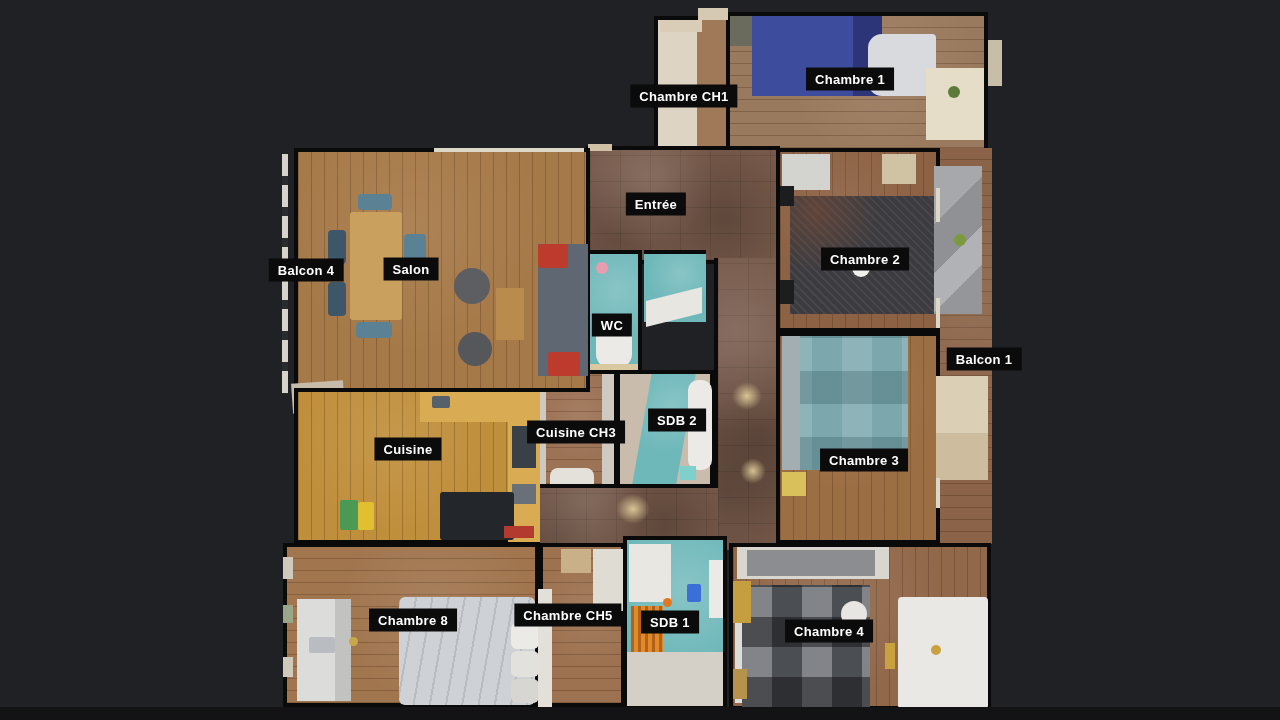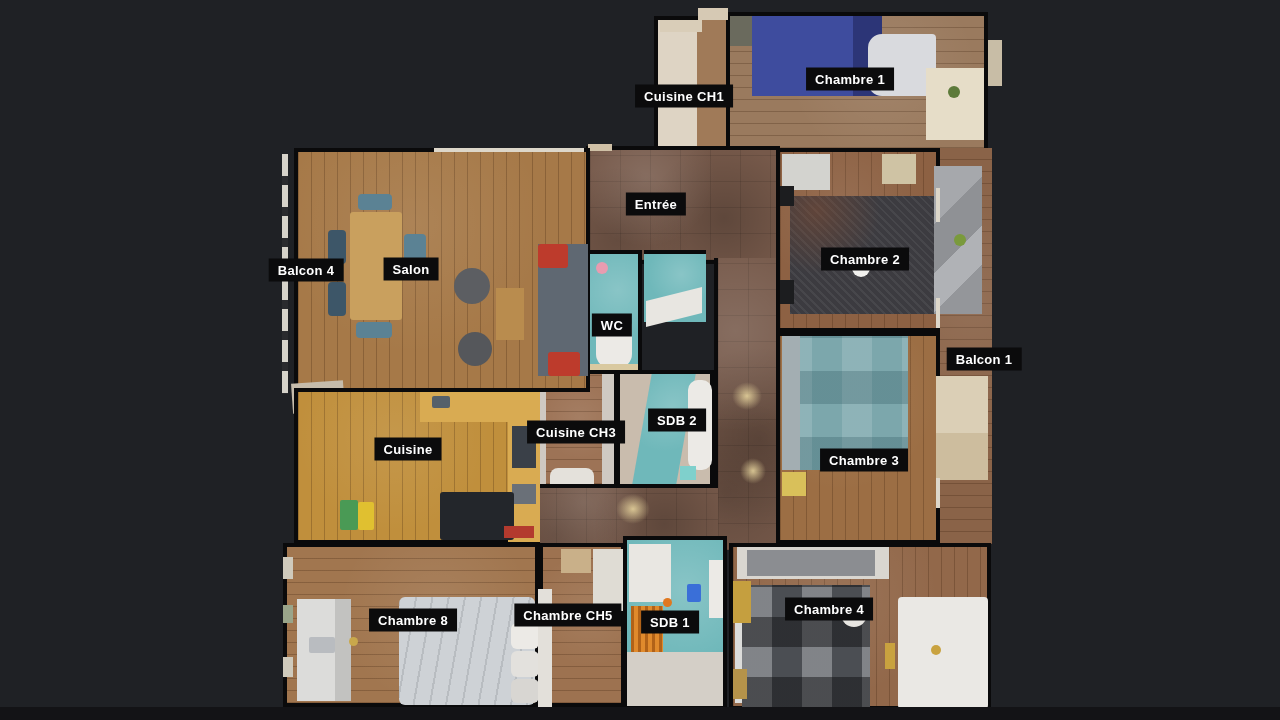--- a/index.html
+++ b/index.html
@@ -175,32 +175,32 @@
       <div class="furn" style="left:2px;top:34px;width:14px;height:122px;background:#dcdcda;"></div>
       <div class="furn" style="left:9px;top:38px;width:128px;height:122px;background-color:#4b4e53;background-image:repeating-linear-gradient(0deg,rgba(10,10,12,.45) 0 30px,transparent 30px 60px),repeating-linear-gradient(90deg,rgba(230,232,235,.35) 0 30px,transparent 30px 60px);"></div>
       <div class="furn" style="left:0;top:34px;width:18px;height:42px;background:#c59f3f;"></div>
       <div class="furn" style="left:0;top:122px;width:14px;height:30px;background:#b5934a;"></div>
       <div class="furn" style="left:108px;top:54px;width:26px;height:26px;border-radius:50%;background:#e8e6e2;"></div>
       <div class="furn" style="left:165px;top:50px;width:90px;height:112px;background:#eae8e4;border-radius:4px;"></div>
       <div class="furn" style="left:198px;top:98px;width:10px;height:10px;border-radius:50%;background:#c9a23f;"></div>
       <div class="furn" style="left:152px;top:96px;width:10px;height:26px;background:#c9a23f;"></div>
     </div>
 
-    <div class="room-label" style="left:684px;top:96px;">Cuisine CH1</div>
+    <div class="room-label" style="left:684px;top:96px;">Chambre CH1</div>
     <div class="room-label" style="left:850px;top:79px;">Chambre 1</div>
     <div class="room-label" style="left:656px;top:204px;">Entrée</div>
     <div class="room-label" style="left:306px;top:270px;">Balcon 4</div>
     <div class="room-label" style="left:411px;top:269px;">Salon</div>
     <div class="room-label" style="left:612px;top:325px;">WC</div>
     <div class="room-label" style="left:865px;top:259px;">Chambre 2</div>
     <div class="room-label" style="left:984px;top:359px;">Balcon 1</div>
     <div class="room-label" style="left:576px;top:432px;">Cuisine CH3</div>
     <div class="room-label" style="left:677px;top:420px;">SDB 2</div>
     <div class="room-label" style="left:864px;top:460px;">Chambre 3</div>
     <div class="room-label" style="left:408px;top:449px;">Cuisine</div>
     <div class="room-label" style="left:413px;top:620px;">Chambre 8</div>
     <div class="room-label" style="left:568px;top:615px;">Chambre CH5</div>
     <div class="room-label" style="left:670px;top:622px;">SDB 1</div>
-    <div class="room-label" style="left:829px;top:609px;">Chambre 4</div>
+    <div class="room-label" style="left:829px;top:631px;">Chambre 4</div>
   </div>
 
   <div id="letterbox-bottom"></div>
 </div>
 
 </body></html>

